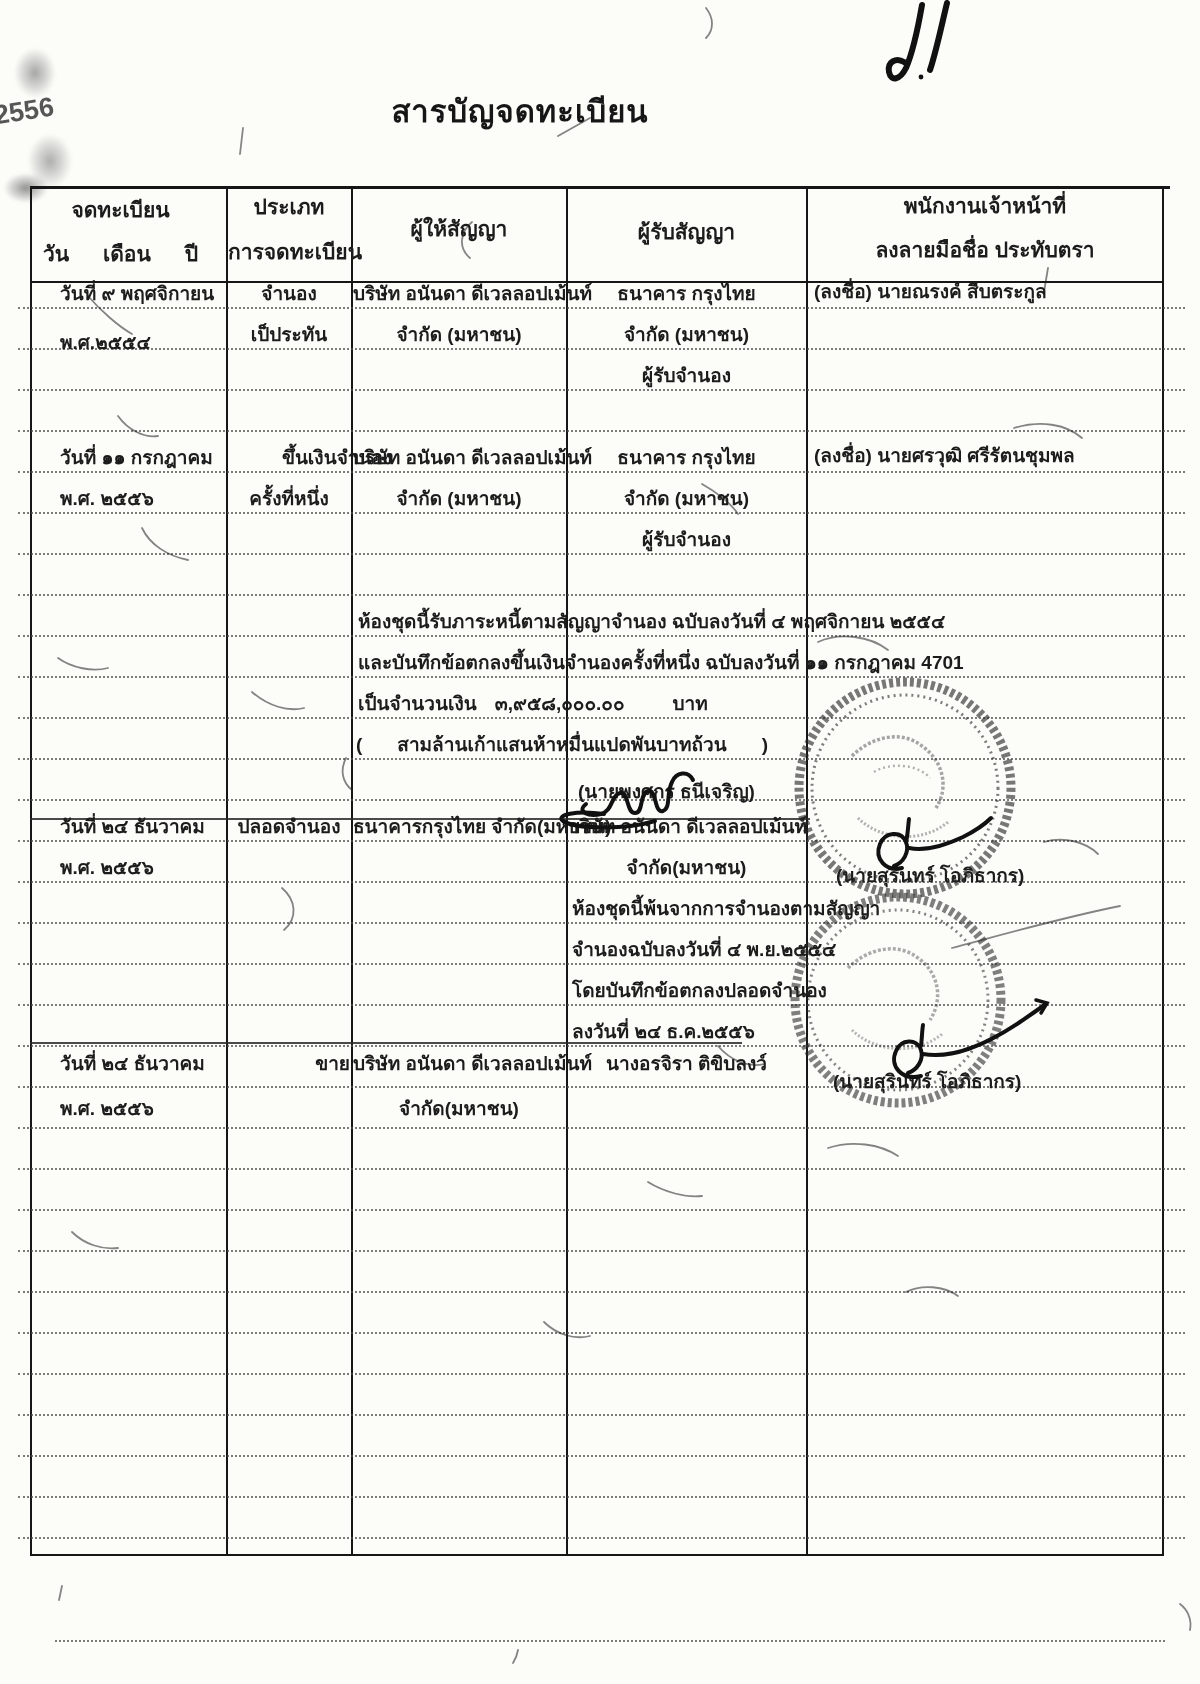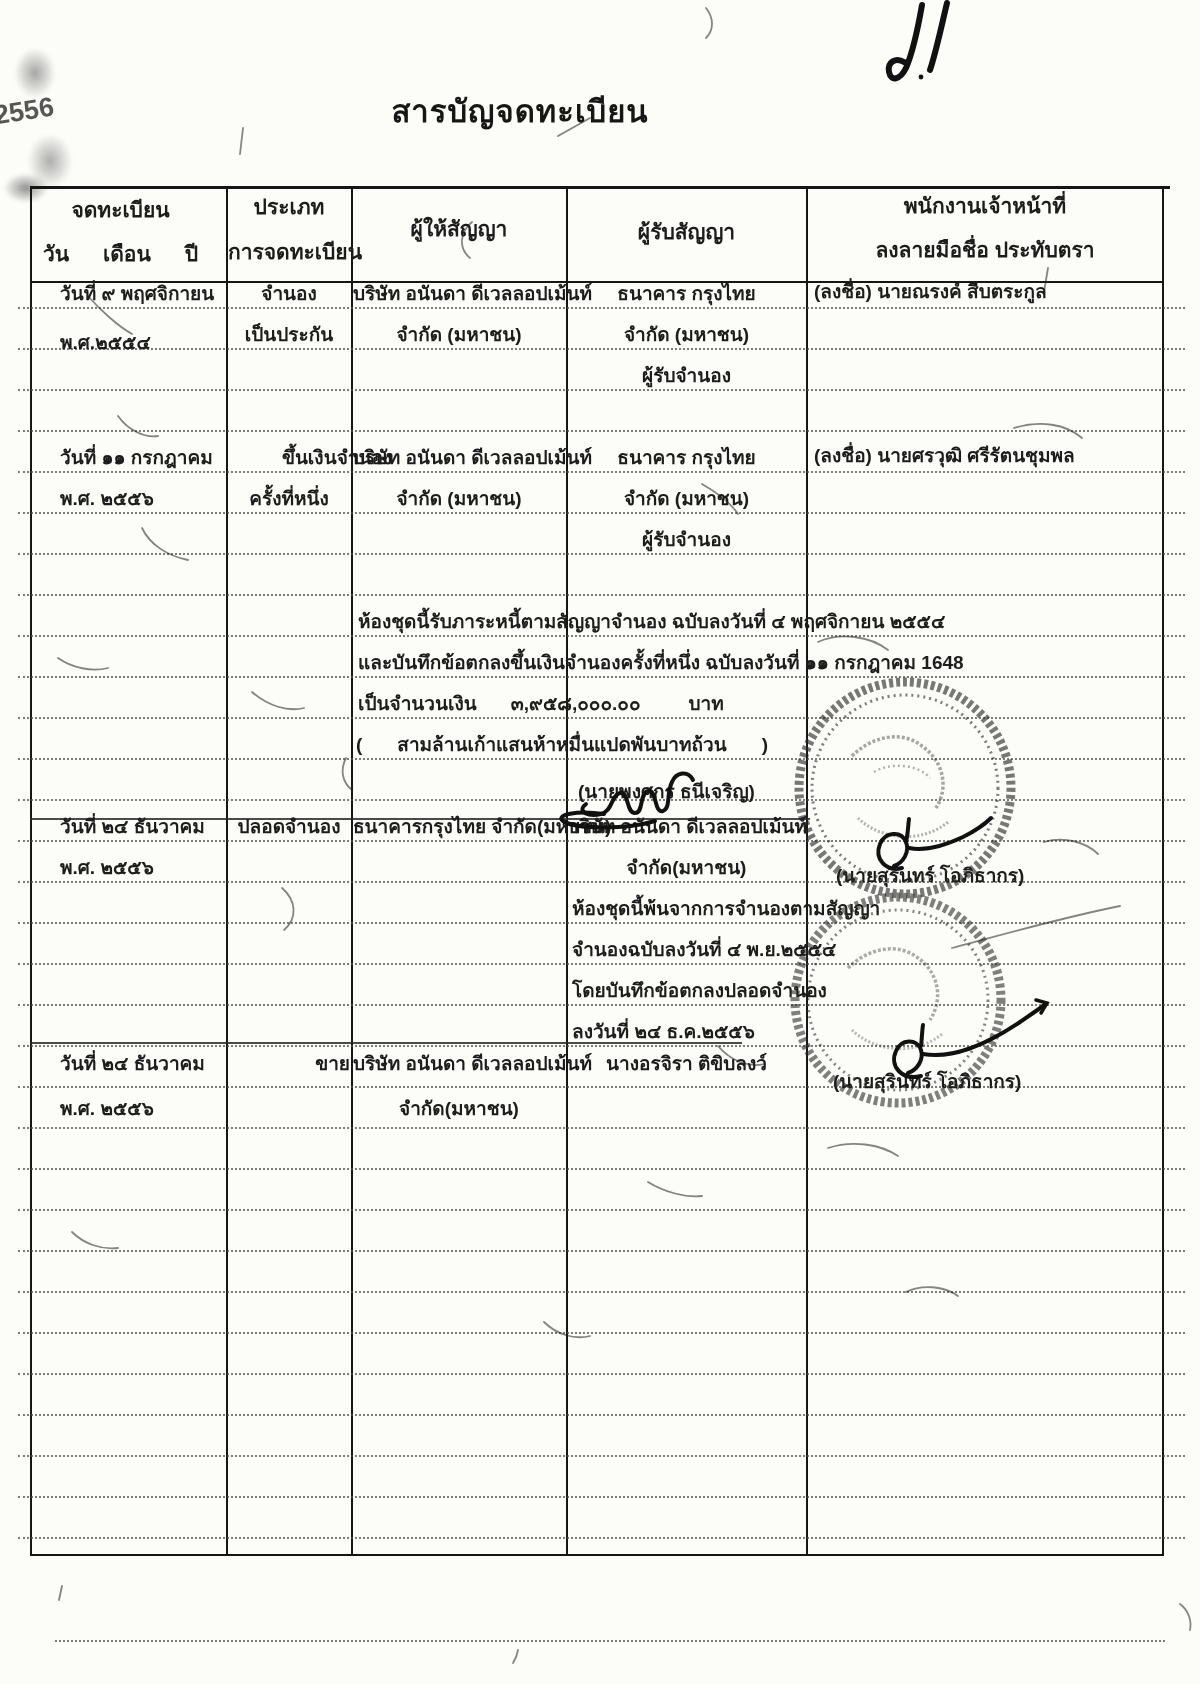--- a/index.html
+++ b/index.html
@@ -20,21 +20,21 @@
   
   .t { position:absolute; white-space:nowrap; font-weight:600; font-size:19px; line-height:27px; color:#1c1c1c; }
   .hd { font-size:21px; }
   .ctr { text-align:center; }
   .c1 { left:32px;  width:177px; }
   .c2 { left:228px; width:122px; }
   .c3 { left:353px; width:212px; }
   .c4 { left:568px; width:237px; }
   .c5 { left:808px; width:354px; }
   .wsp { word-spacing:28px; }
-  .amt-gap1 { margin-left:34px; }
+  .amt-gap1 { margin-left:18px; }
   .amt-gap2 { margin-left:48px; }
   .paren-row { display:flex; justify-content:space-between; width:412px; left:356px; }
   .corner-stamp {
     position:absolute; left:-6px; top:96px; transform:rotate(-9deg);
     font-size:27px; font-weight:700; color:#3a3a3a; opacity:.85;
   }
   .blob { position:absolute; border-radius:50%; filter:blur(1.5px); }
   .overlay { position:absolute; left:0; top:0; pointer-events:none; }
   .grunge { filter:blur(0.5px); }
 </style>
@@ -102,41 +102,41 @@
   <div class="t hd c2 ctr" style="top:193px;">ประเภท</div>
   <div class="t hd c2 ctr" style="top:238px;">การจดทะเบียน</div>
   <div class="t hd c3 ctr" style="top:215px;">ผู้ให้สัญญา</div>
   <div class="t hd c4 ctr" style="top:218px;">ผู้รับสัญญา</div>
   <div class="t hd c5 ctr" style="top:192px;">พนักงานเจ้าหน้าที่</div>
   <div class="t hd c5 ctr" style="top:236px;">ลงลายมือชื่อ ประทับตรา</div>
 
   <div class="t c1" style="top:280px; padding-left:28px;">วันที่ ๙ พฤศจิกายน</div>
   <div class="t c1" style="top:321px; padding-left:28px;margin-top:8px;">พ.ศ.๒๕๕๔</div>
   <div class="t c2 ctr" style="top:280px;">จำนอง</div>
-  <div class="t c2 ctr" style="top:321px;">เป็นประกัน</div>
+  <div class="t c2 ctr" style="top:321px;">เป็ประทัน</div>
   <div class="t c3 ctr" style="top:280px;">บริษัท อนันดา ดีเวลลอปเม้นท์</div>
   <div class="t c3 ctr" style="top:321px;">จำกัด (มหาชน)</div>
   <div class="t c4 ctr" style="top:280px;">ธนาคาร กรุงไทย</div>
   <div class="t c4 ctr" style="top:321px;">จำกัด (มหาชน)</div>
   <div class="t c4 ctr" style="top:362px;">ผู้รับจำนอง</div>
   <div class="t" style="top:278px; left:814px;">(ลงชื่อ) นายณรงค์  สืบตระกูล</div>
 
   <div class="t c1" style="top:444px; padding-left:28px;">วันที่ ๑๑ กรกฎาคม</div>
   <div class="t c1" style="top:485px; padding-left:28px;">พ.ศ. ๒๕๕๖</div>
   <div class="t c2 ctr" style="top:444px;padding-left:48px;">ขึ้นเงินจำนอง</div>
   <div class="t c2 ctr" style="top:485px;">ครั้งที่หนึ่ง</div>
   <div class="t c3 ctr" style="top:444px;">บริษัท อนันดา ดีเวลลอปเม้นท์</div>
   <div class="t c3 ctr" style="top:485px;">จำกัด (มหาชน)</div>
   <div class="t c4 ctr" style="top:444px;">ธนาคาร กรุงไทย</div>
   <div class="t c4 ctr" style="top:485px;">จำกัด (มหาชน)</div>
   <div class="t c4 ctr" style="top:526px;">ผู้รับจำนอง</div>
   <div class="t" style="top:442px; left:814px;">(ลงชื่อ) นายศรวุฒิ ศรีรัตนชุมพล</div>
 
   <div class="t" style="top:608px; left:358px;">ห้องชุดนี้รับภาระหนี้ตามสัญญาจำนอง ฉบับลงวันที่ ๔ พฤศจิกายน ๒๕๕๔</div>
-  <div class="t" style="top:649px; left:358px;">และบันทึกข้อตกลงขึ้นเงินจำนองครั้งที่หนึ่ง ฉบับลงวันที่ ๑๑ กรกฎาคม 1648</div>
+  <div class="t" style="top:649px; left:358px;">และบันทึกข้อตกลงขึ้นเงินจำนองครั้งที่หนึ่ง ฉบับลงวันที่ ๑๑ กรกฎาคม 4701</div>
   <div class="t" style="top:690px; left:358px;">
     <span>เป็นจำนวนเงิน</span><span class="amt-gap1">๓,๙๕๘,๐๐๐.๐๐</span><span class="amt-gap2">บาท</span>
   </div>
   <div class="t paren-row" style="top:731px;">
     <span>(</span>
       <span>สามล้านเก้าแสนห้าหมื่นแปดพันบาทถ้วน</span>
       <span>)</span>
   </div>
   <div class="t" style="top:778px; left:578px;">(นายพงศกร  ธนีเจริญ)</div>
 

